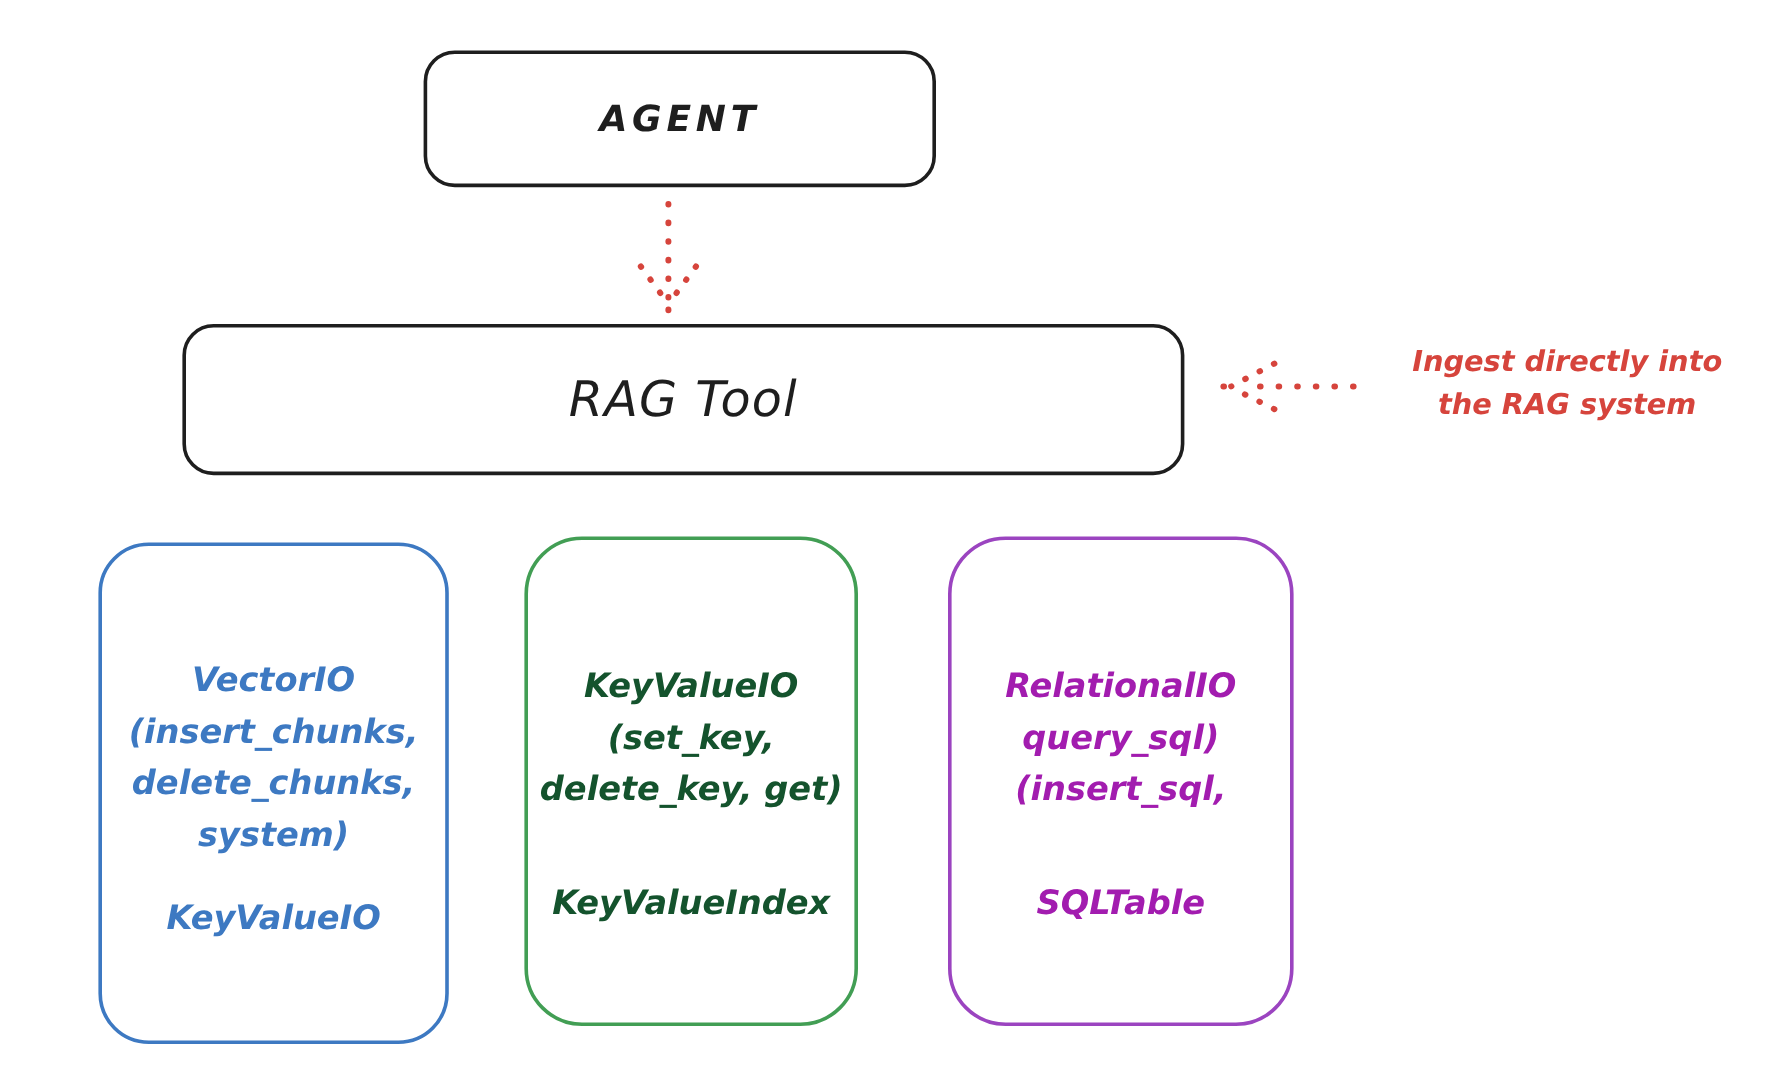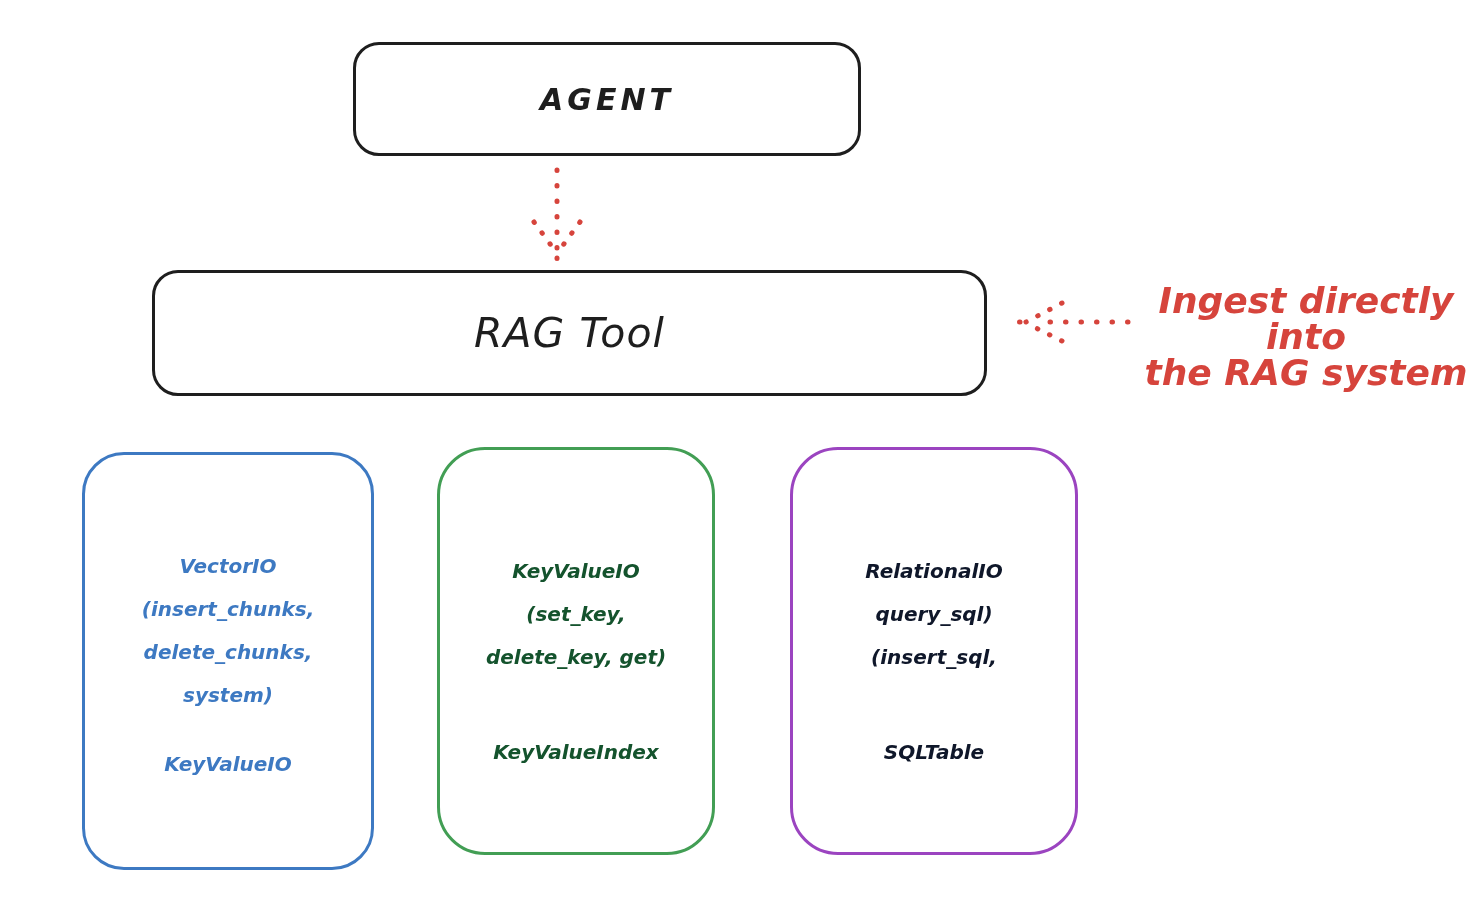--- a/index.html
+++ b/index.html
@@ -20,21 +20,21 @@
     display: flex;
     align-items: center;
     justify-content: center;
     border: 3.5px solid #1e1e1e;
     background: #ffffff;
     box-sizing: border-box;
     color: #1e1e1e;
   }
   .agent-box {
     left: 353px; top: 42px;
-    width: 508px; height: 114px;
+    width: 427px; height: 114px;
     border-radius: 26px;
     font-size: 30px;
     font-weight: 700;
     letter-spacing: 4px;
     font-style: italic;
   }
   .rag-box {
     left: 152px; top: 270px;
     width: 835px; height: 126px;
     border-radius: 26px;
@@ -42,21 +42,21 @@
     font-weight: 500;
     letter-spacing: 1px;
     font-style: italic;
   }
   .card {
     position: absolute;
     background: #ffffff;
     box-sizing: border-box;
     text-align: center;
     font-weight: 600;
-    font-size: 20px;
+    font-size: 28px;
     line-height: 43px;
     font-style: italic;
   }
   .card-vector {
     left: 82px; top: 452px;
     width: 292px; height: 418px;
     border: 3.5px solid #3d79c2;
     border-radius: 42px;
     color: #3d79c2;
     padding-top: 90px;
@@ -67,34 +67,34 @@
     border: 3.5px solid #429e54;
     border-radius: 48px;
     color: #14532d;
     padding-top: 100px;
   }
   .card-relational {
     left: 790px; top: 447px;
     width: 288px; height: 408px;
     border: 3.5px solid #9b44c0;
     border-radius: 48px;
-    color: #0f172a;
+    color: #a21caf;
     padding-top: 100px;
   }
   .card .line { display: block; }
   .index-label { display: block; }
   .card-vector .index-label { margin-top: 26px; }
   .card-keyvalue .index-label, .card-relational .index-label { margin-top: 52px; }
   .annotation-text {
     position: absolute;
     left: 1136px; top: 283px;
     width: 340px;
     text-align: center;
     color: #d6443c;
-    font-size: 36px;
+    font-size: 24px;
     line-height: 36px;
     font-weight: 700;
     font-style: italic;
   }
   .arrow-layer {
     position: absolute;
     left: 0; top: 0;
     width: 1484px; height: 910px;
     pointer-events: none;
   }

